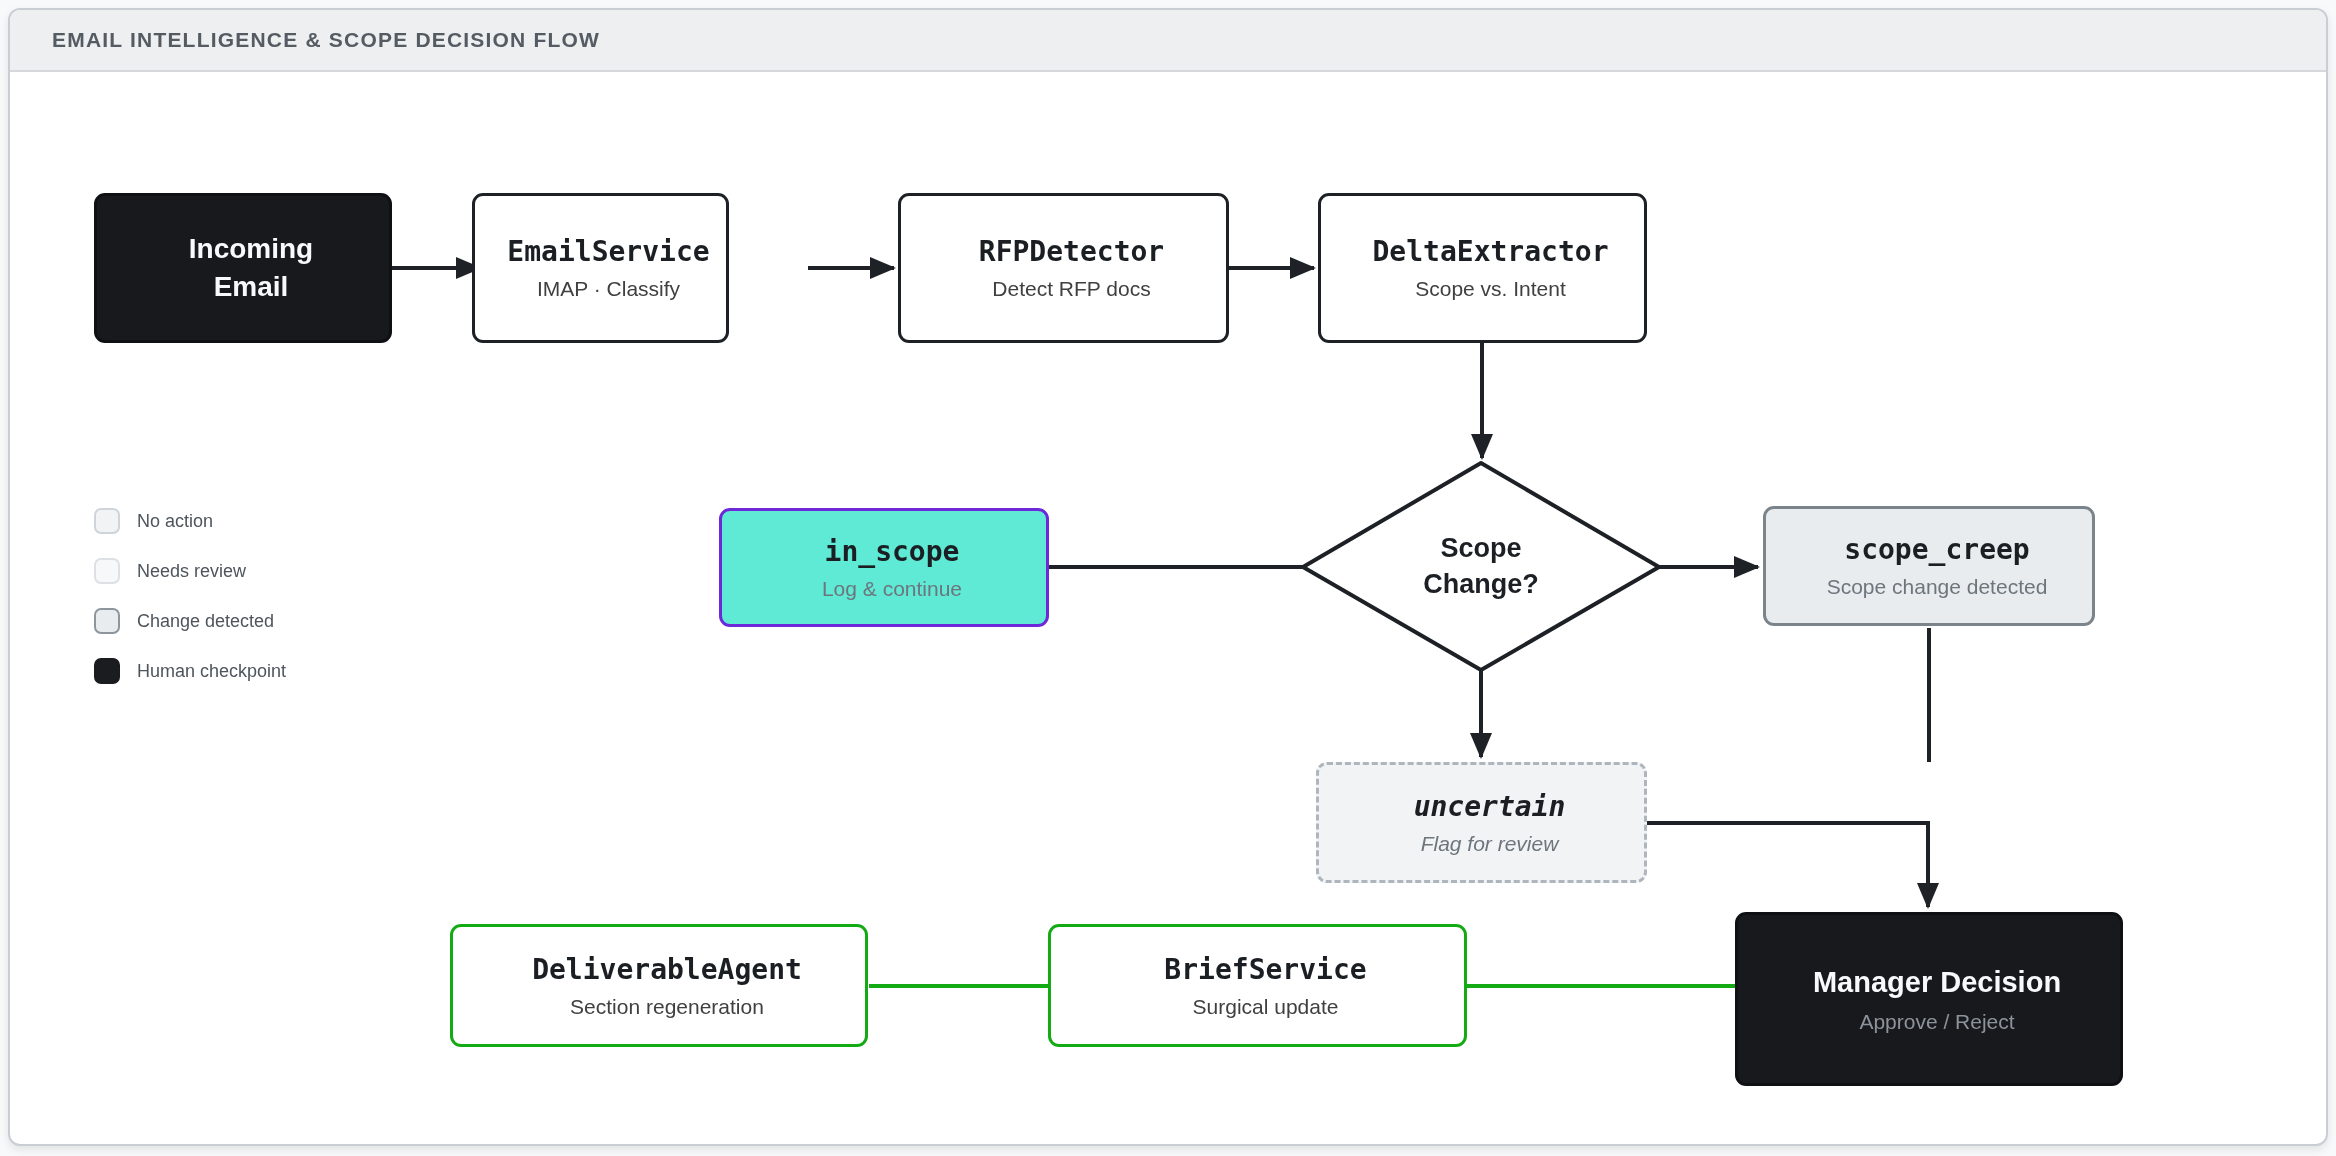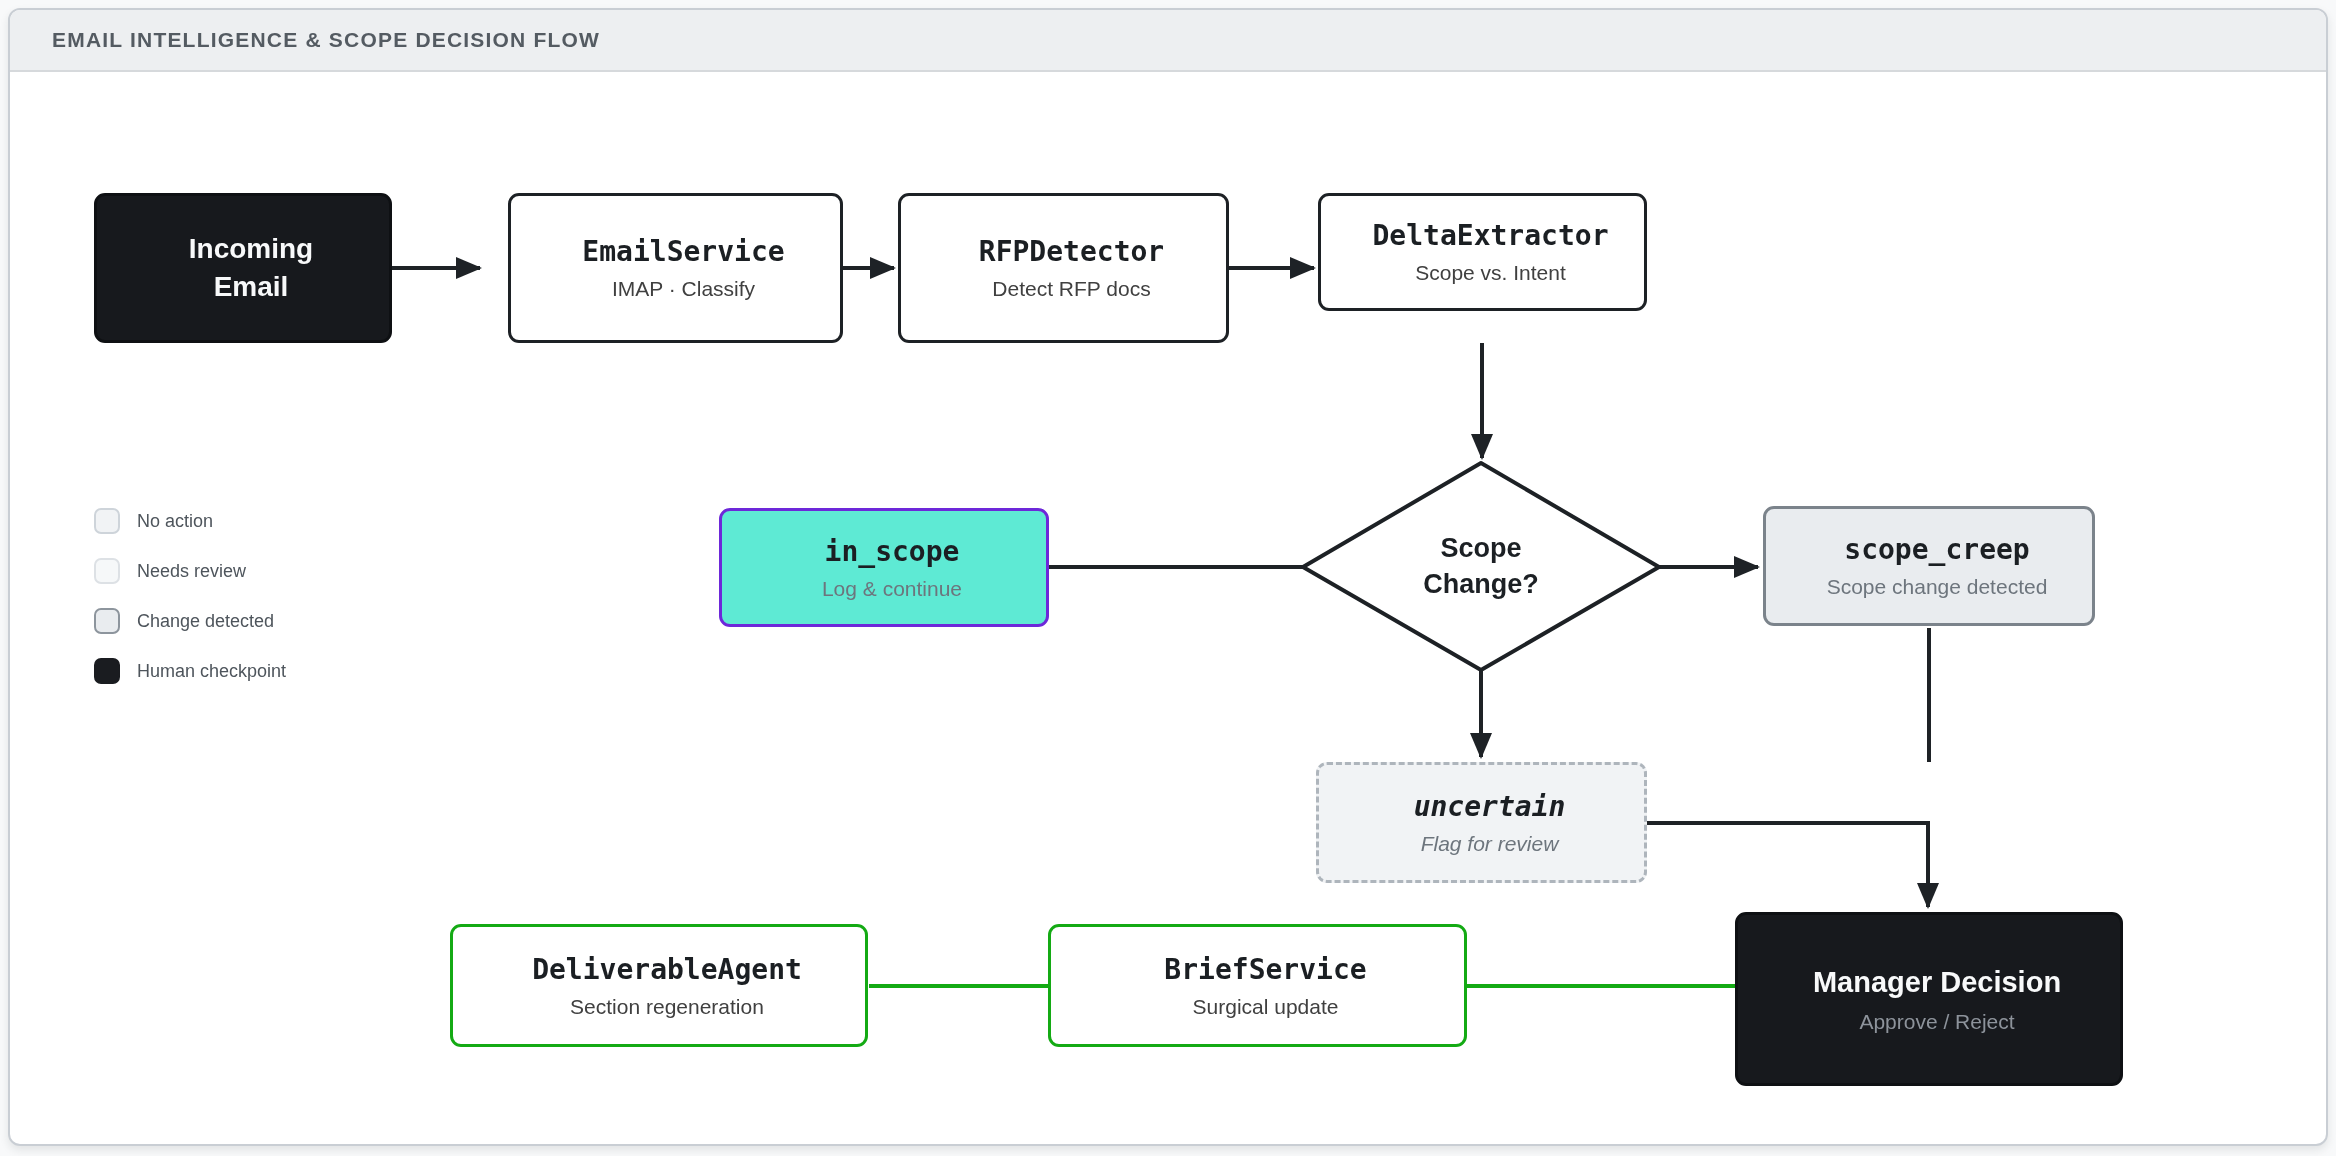--- a/index.html
+++ b/index.html
@@ -89,31 +89,31 @@
     <line x1="1467" y1="986" x2="1735" y2="986"></line>
   </g>
   <polygon points="1481,463 1659,567 1481,670 1303,567" fill="#ffffff" stroke="#1d2125" stroke-width="4" stroke-linejoin="round"></polygon>
 </svg>
 
 <div class="node box-dark" style="left:94px;top:193px;width:298px;height:150px">
   <div class="t sans">Incoming
 Email</div>
 </div>
 
-<div class="node box-white" style="left:508px;top:193px;width:335px;height:150px">
+<div class="node box-white" style="left:472px;top:193px;width:257px;height:150px">
   <div class="t mono">EmailService</div>
   <div class="s">IMAP · Classify</div>
 </div>
 
 <div class="node box-white" style="left:898px;top:193px;width:331px;height:150px">
   <div class="t mono">RFPDetector</div>
   <div class="s">Detect RFP docs</div>
 </div>
 
-<div class="node box-white" style="left:1318px;top:193px;width:329px;height:118px">
+<div class="node box-white" style="left:1318px;top:193px;width:329px;height:150px">
   <div class="t mono">DeltaExtractor</div>
   <div class="s">Scope vs. Intent</div>
 </div>
 
 <div class="diamond-label">Scope
 Change?</div>
 
 <div class="node box-gray-light" style="left:719px;top:508px;width:330px;height:119px">
   <div class="t mono">in_scope</div>
   <div class="s" style="color:#6d757d">Log &amp; continue</div>

